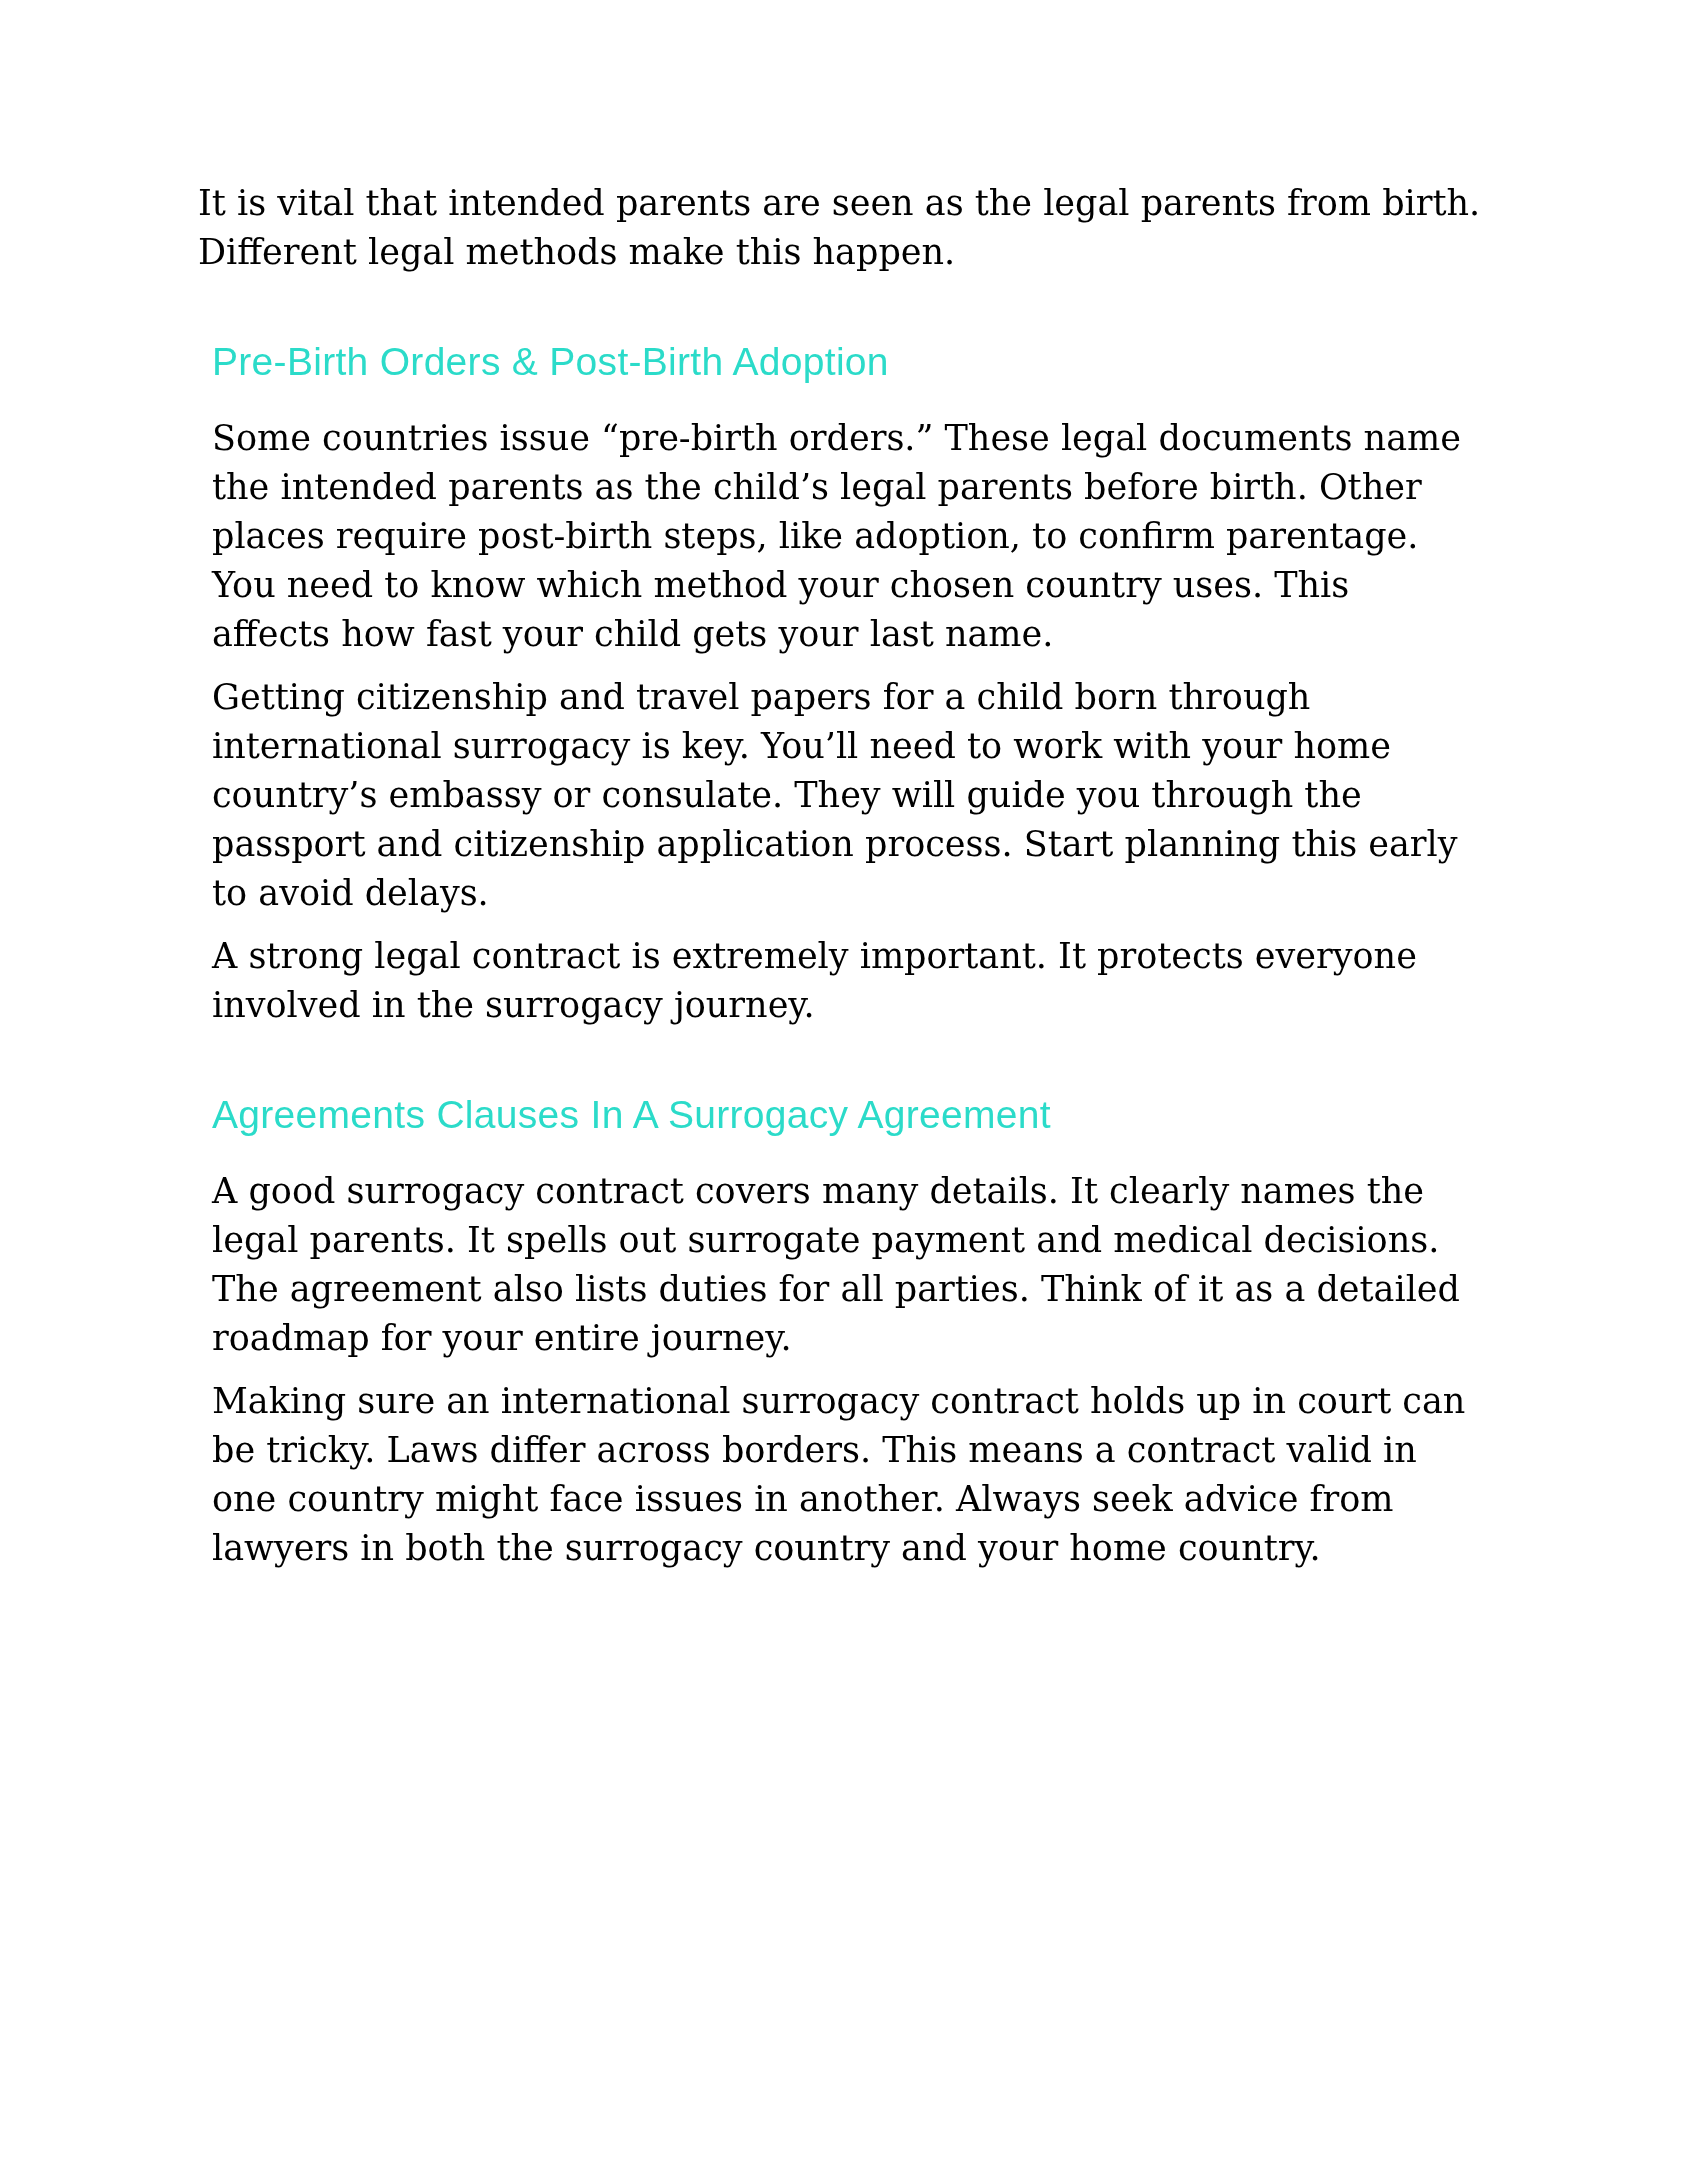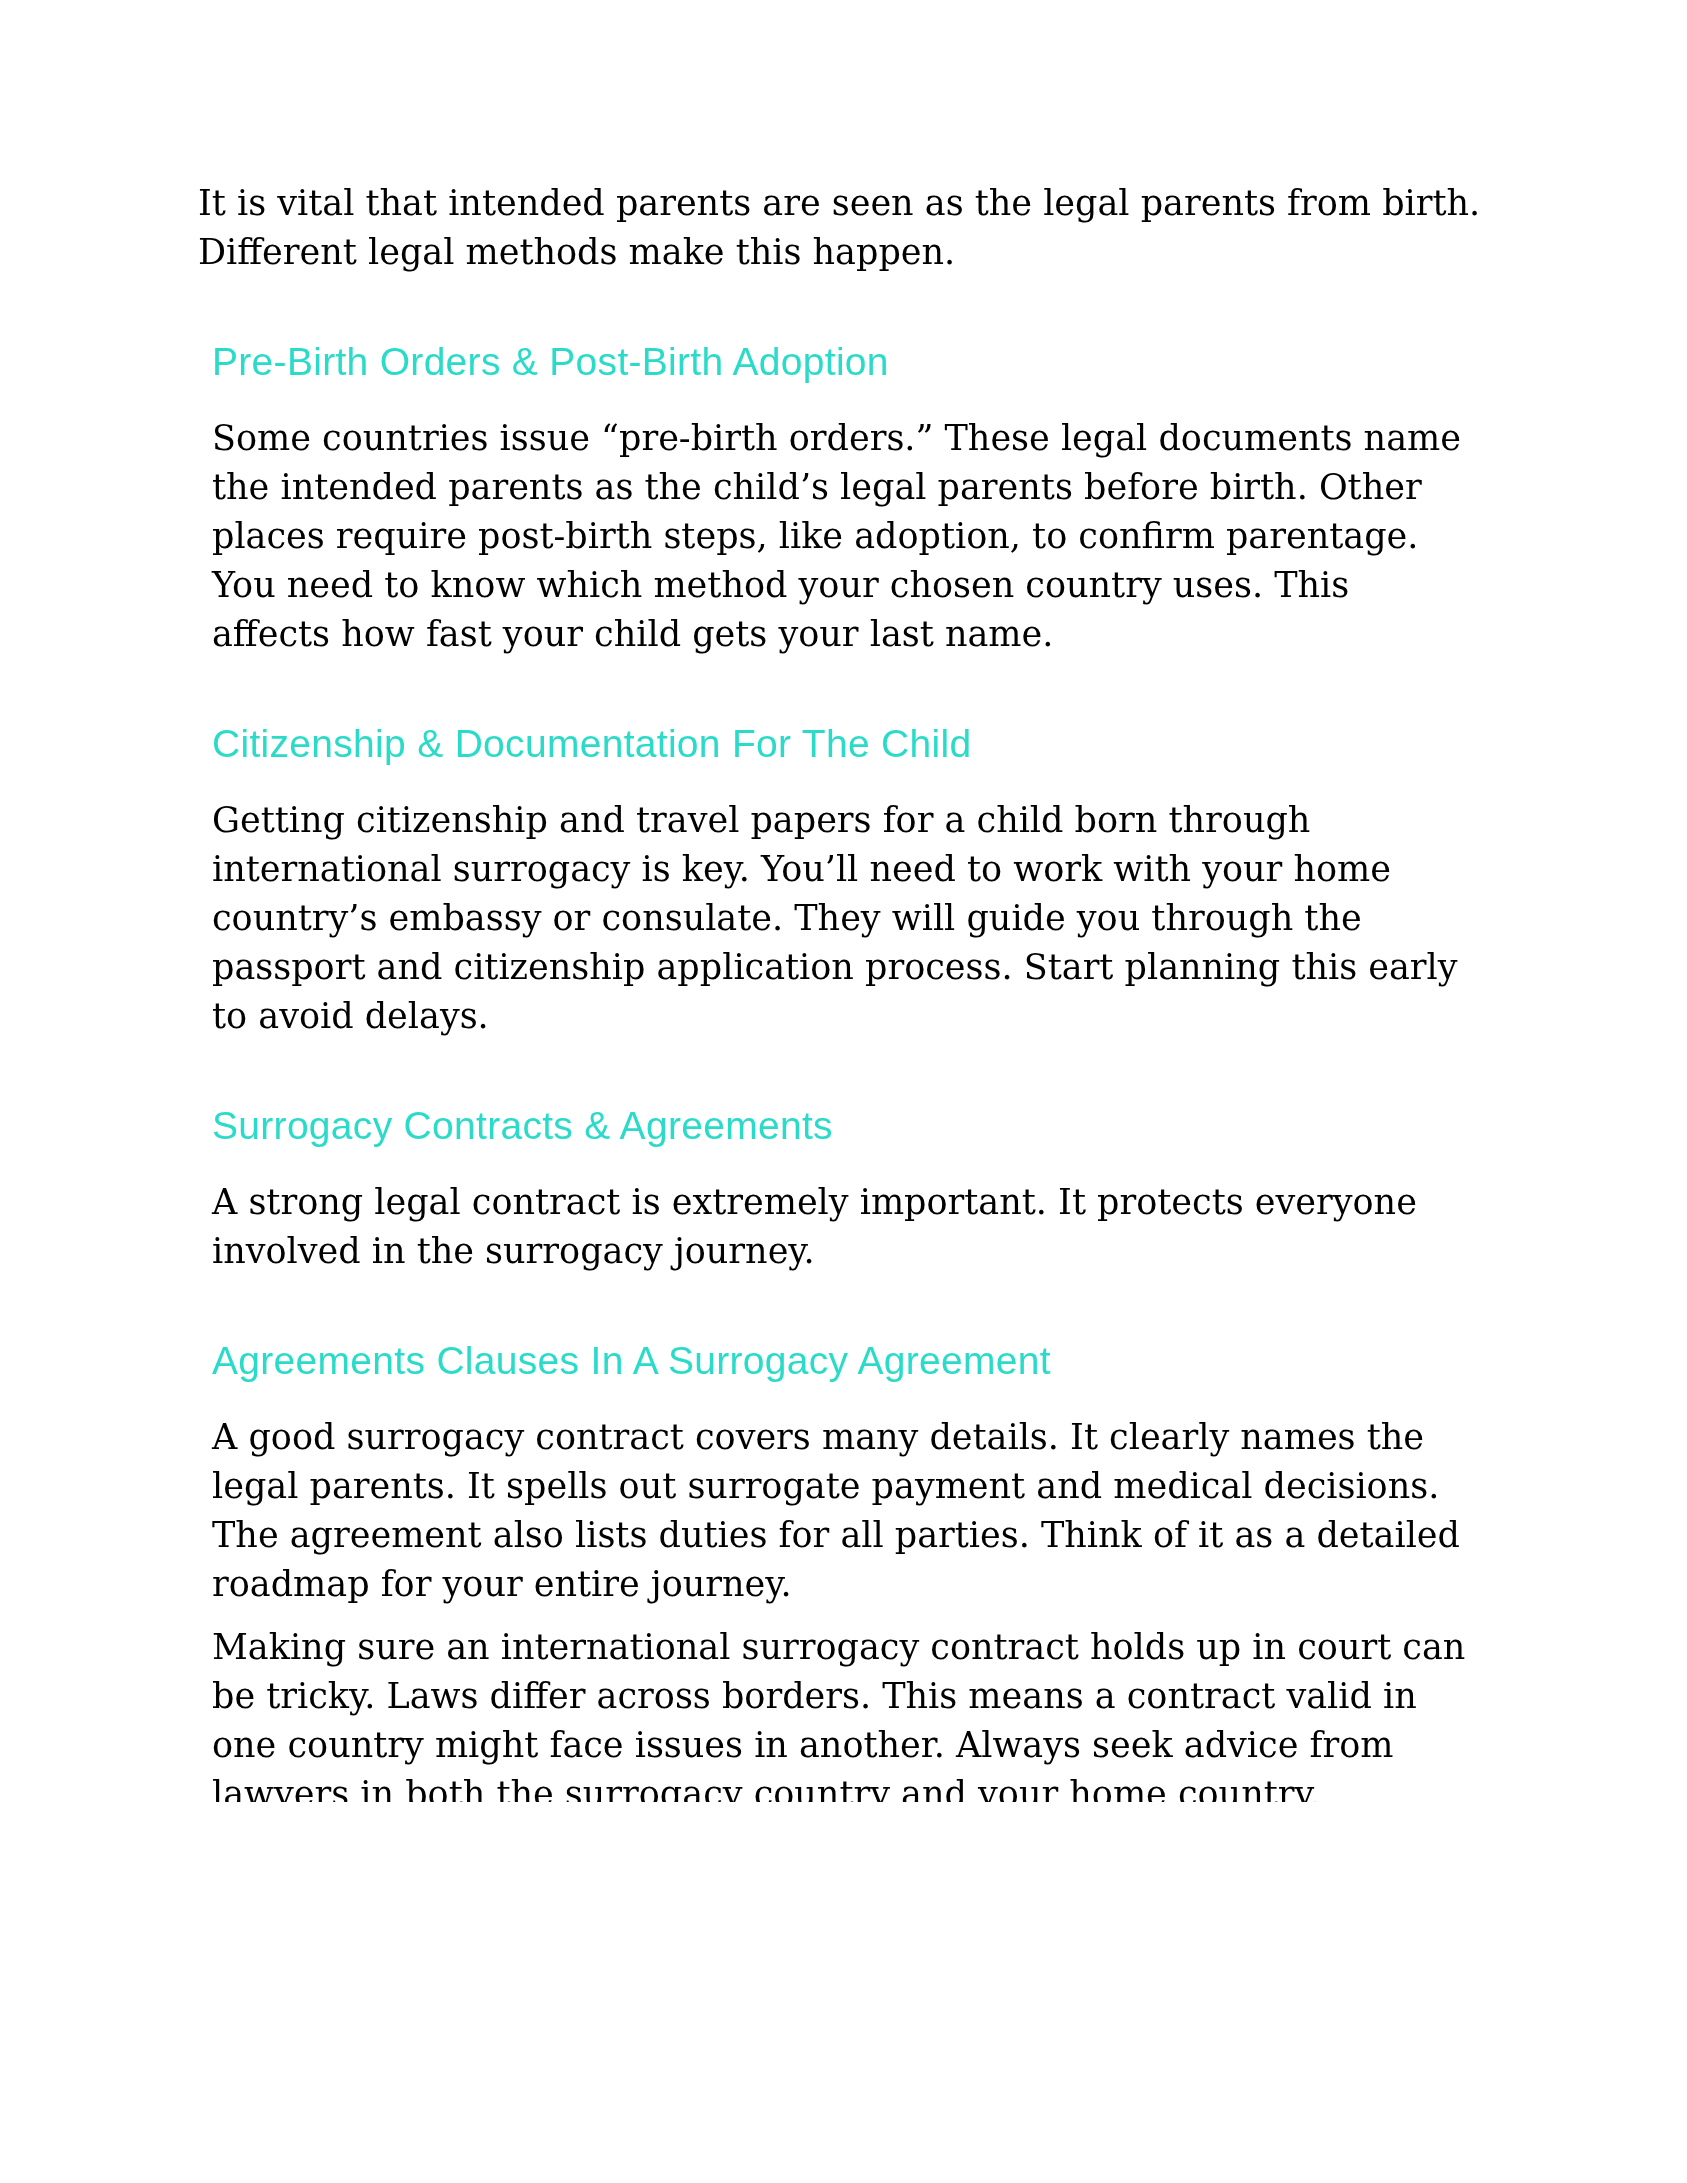--- a/index.html
+++ b/index.html
@@ -41,26 +41,24 @@
 <div class="page">
 
   <p class="body-text">It is vital that intended parents are seen as the legal parents from birth. Different legal methods make this happen.</p>
 
   <div class="section">
     <h2 class="section-heading">Pre-Birth Orders &amp; Post-Birth Adoption</h2>
     <p class="body-text">Some countries issue “pre-birth orders.” These legal documents name the intended parents as the child’s legal parents before birth. Other places require post-birth steps, like adoption, to confirm parentage. You need to know which method your chosen country uses. This affects how fast your child gets your last name.</p>
   </div>
 
   <div class="section">
-    <h2 class="section-heading">Citizenship &amp; Documentation For The Child</h2>
     <p class="body-text">Getting citizenship and travel papers for a child born through international surrogacy is key. You’ll need to work with your home country’s embassy or consulate. They will guide you through the passport and citizenship application process. Start planning this early to avoid delays.</p>
   </div>
 
   <div class="section">
-    <h2 class="section-heading">Surrogacy Contracts &amp; Agreements</h2>
     <p class="body-text">A strong legal contract is extremely important. It protects everyone involved in the surrogacy journey.</p>
   </div>
 
   <div class="section">
     <h2 class="section-heading">Agreements Clauses In A Surrogacy Agreement</h2>
     <p class="body-text">A good surrogacy contract covers many details. It clearly names the legal parents. It spells out surrogate payment and medical decisions. The agreement also lists duties for all parties. Think of it as a detailed roadmap for your entire journey.</p>
   </div>
 
   <div class="section">
     <p class="body-text">Making sure an international surrogacy contract holds up in court can be tricky. Laws differ across borders. This means a contract valid in one country might face issues in another. Always seek advice from lawyers in both the surrogacy country and your home country.</p>

